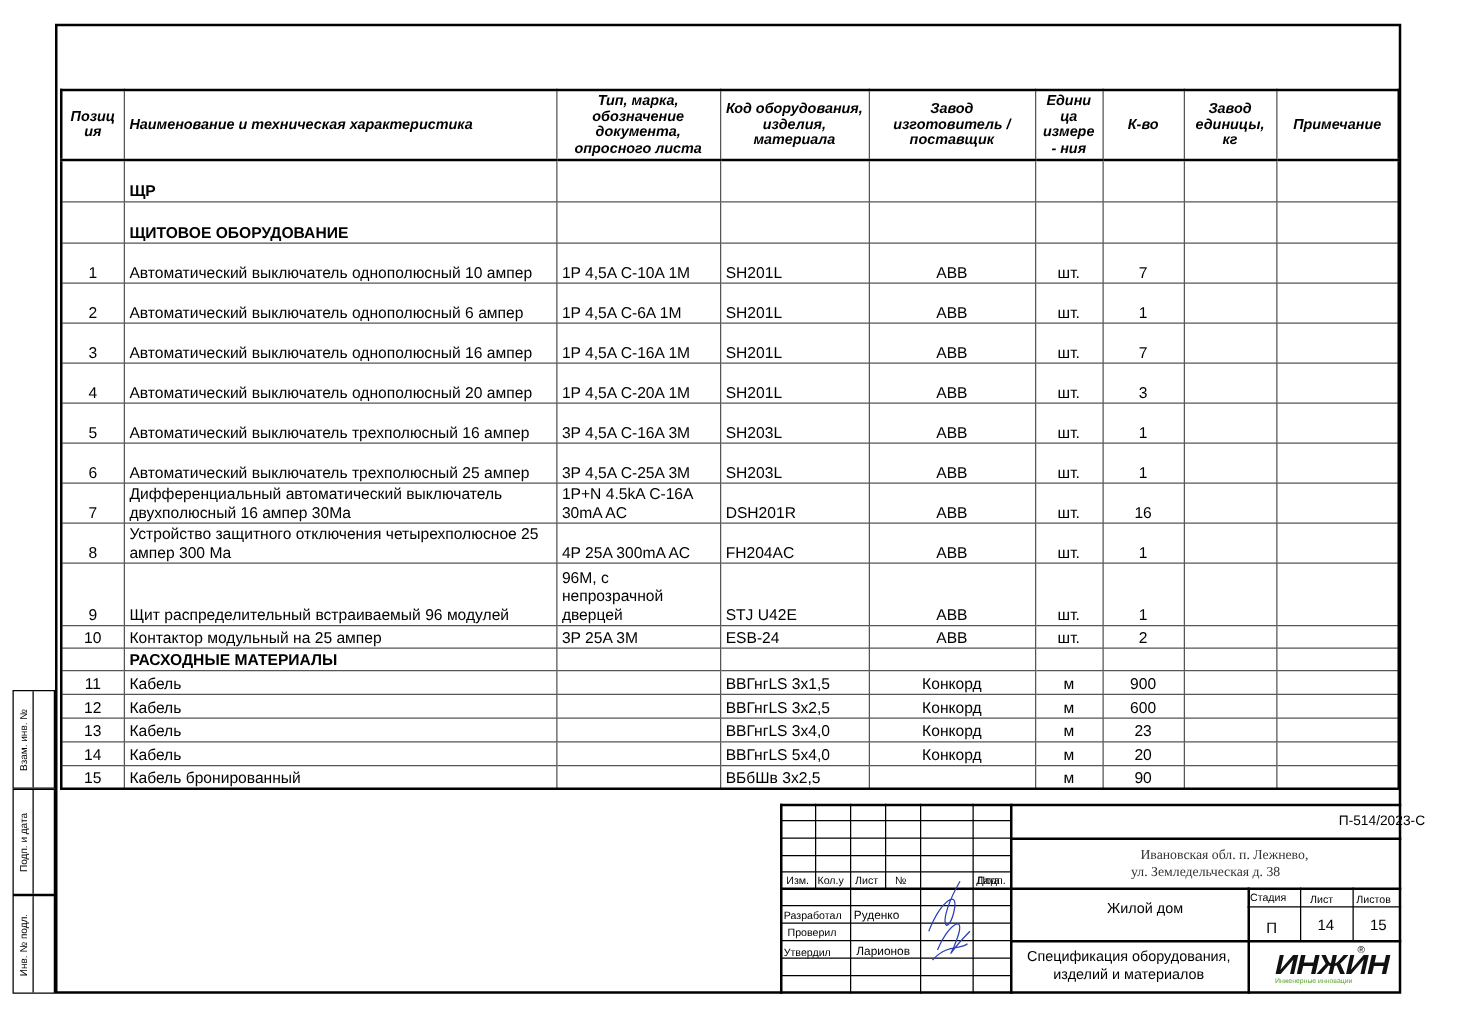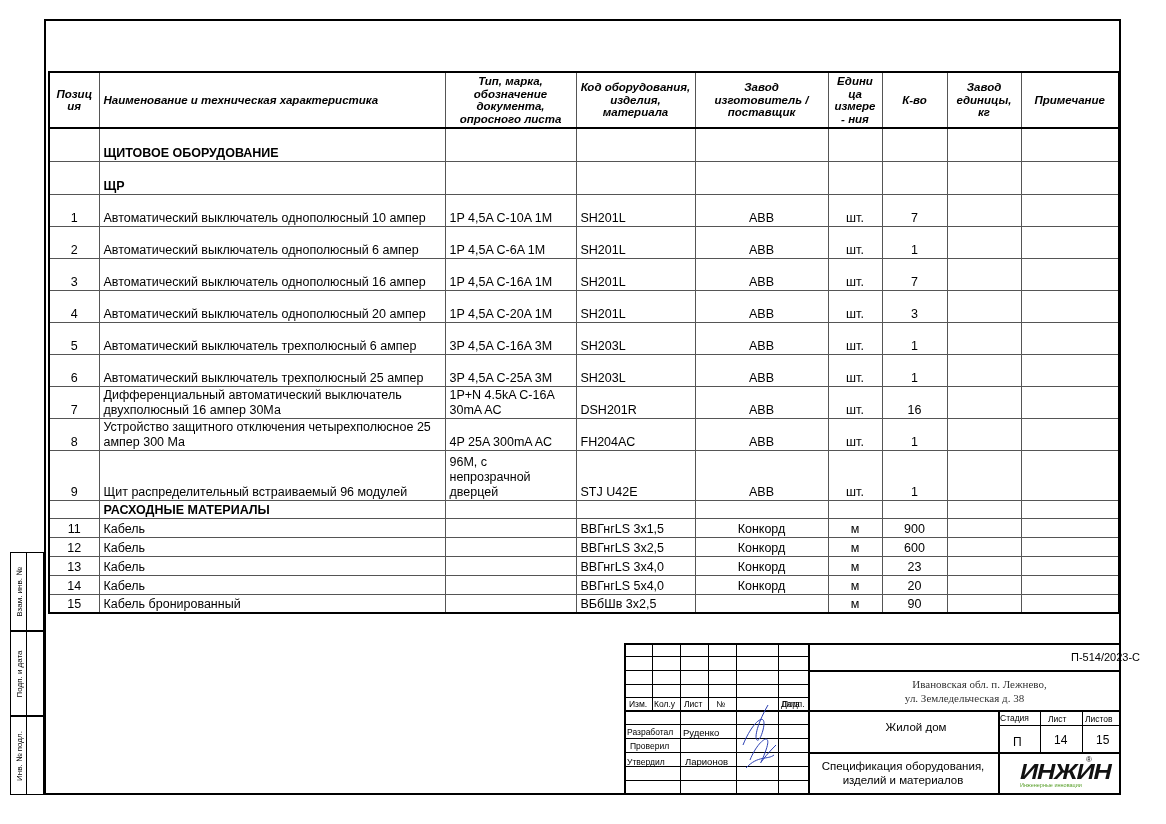--- a/index.html
+++ b/index.html
@@ -51,32 +51,32 @@
       <th>Завод изготовитель / поставщик</th>
       <th>Едини ца измере - ния</th>
       <th>К-во</th>
       <th>Завод единицы, кг</th>
       <th>Примечание</th>
     </tr>
   </thead>
   <tbody id="tbody">
     <tr style="height:33px">
       <td></td>
-        <td class="b">ЩИТОВОЕ ОБОРУДОВАНИЕ</td>
+        <td class="b">ЩР</td>
         <td></td>
         <td></td>
         <td></td>
         <td></td>
         <td></td>
         <td></td>
         <td></td>
     </tr>
     <tr style="height:33px">
       <td></td>
-        <td class="b">ЩР</td>
+        <td class="b">ЩИТОВОЕ ОБОРУДОВАНИЕ</td>
         <td></td>
         <td></td>
         <td></td>
         <td></td>
         <td></td>
         <td></td>
         <td></td>
     </tr>
   <tr style="height: 32px;">
         <td class="c">1</td>
@@ -117,21 +117,21 @@
         <td>1P 4,5A C-20A 1M</td>
         <td>SH201L</td>
         <td class="c">ABB</td>
         <td class="c">шт.</td>
         <td class="c">3</td>
         <td></td>
         <td></td>
       </tr>
       <tr style="height: 32px;">
         <td class="c">5</td>
-        <td>Автоматический выключатель трехполюсный 6 ампер</td>
+        <td>Автоматический выключатель трехполюсный 16 ампер</td>
         <td>3P 4,5A  C-16A 3M</td>
         <td>SH203L</td>
         <td class="c">ABB</td>
         <td class="c">шт.</td>
         <td class="c">1</td>
         <td></td>
         <td></td>
       </tr>
       <tr style="height: 32px;">
         <td class="c">6</td>
@@ -167,20 +167,31 @@
         <td></td>
       </tr>
       <tr style="height: 50px;">
         <td class="c">9</td>
         <td>Щит распределительный встраиваемый 96 модулей</td>
         <td>96M, с непрозрачной дверцей</td>
         <td>STJ U42E</td>
         <td class="c">ABB</td>
         <td class="c">шт.</td>
         <td class="c">1</td>
+        <td></td>
+        <td></td>
+      </tr>
+      <tr style="height: 18px;">
+        <td class="c">10</td>
+        <td>Контактор модульный на 25 ампер</td>
+        <td>3P 25A 3M</td>
+        <td>ESB-24</td>
+        <td class="c">ABB</td>
+        <td class="c">шт.</td>
+        <td class="c">2</td>
         <td></td>
         <td></td>
       </tr>
       <tr style="height: 18px;">
         <td></td>
         <td class="b">РАСХОДНЫЕ МАТЕРИАЛЫ</td>
         <td></td>
         <td></td>
         <td></td>
         <td></td>

